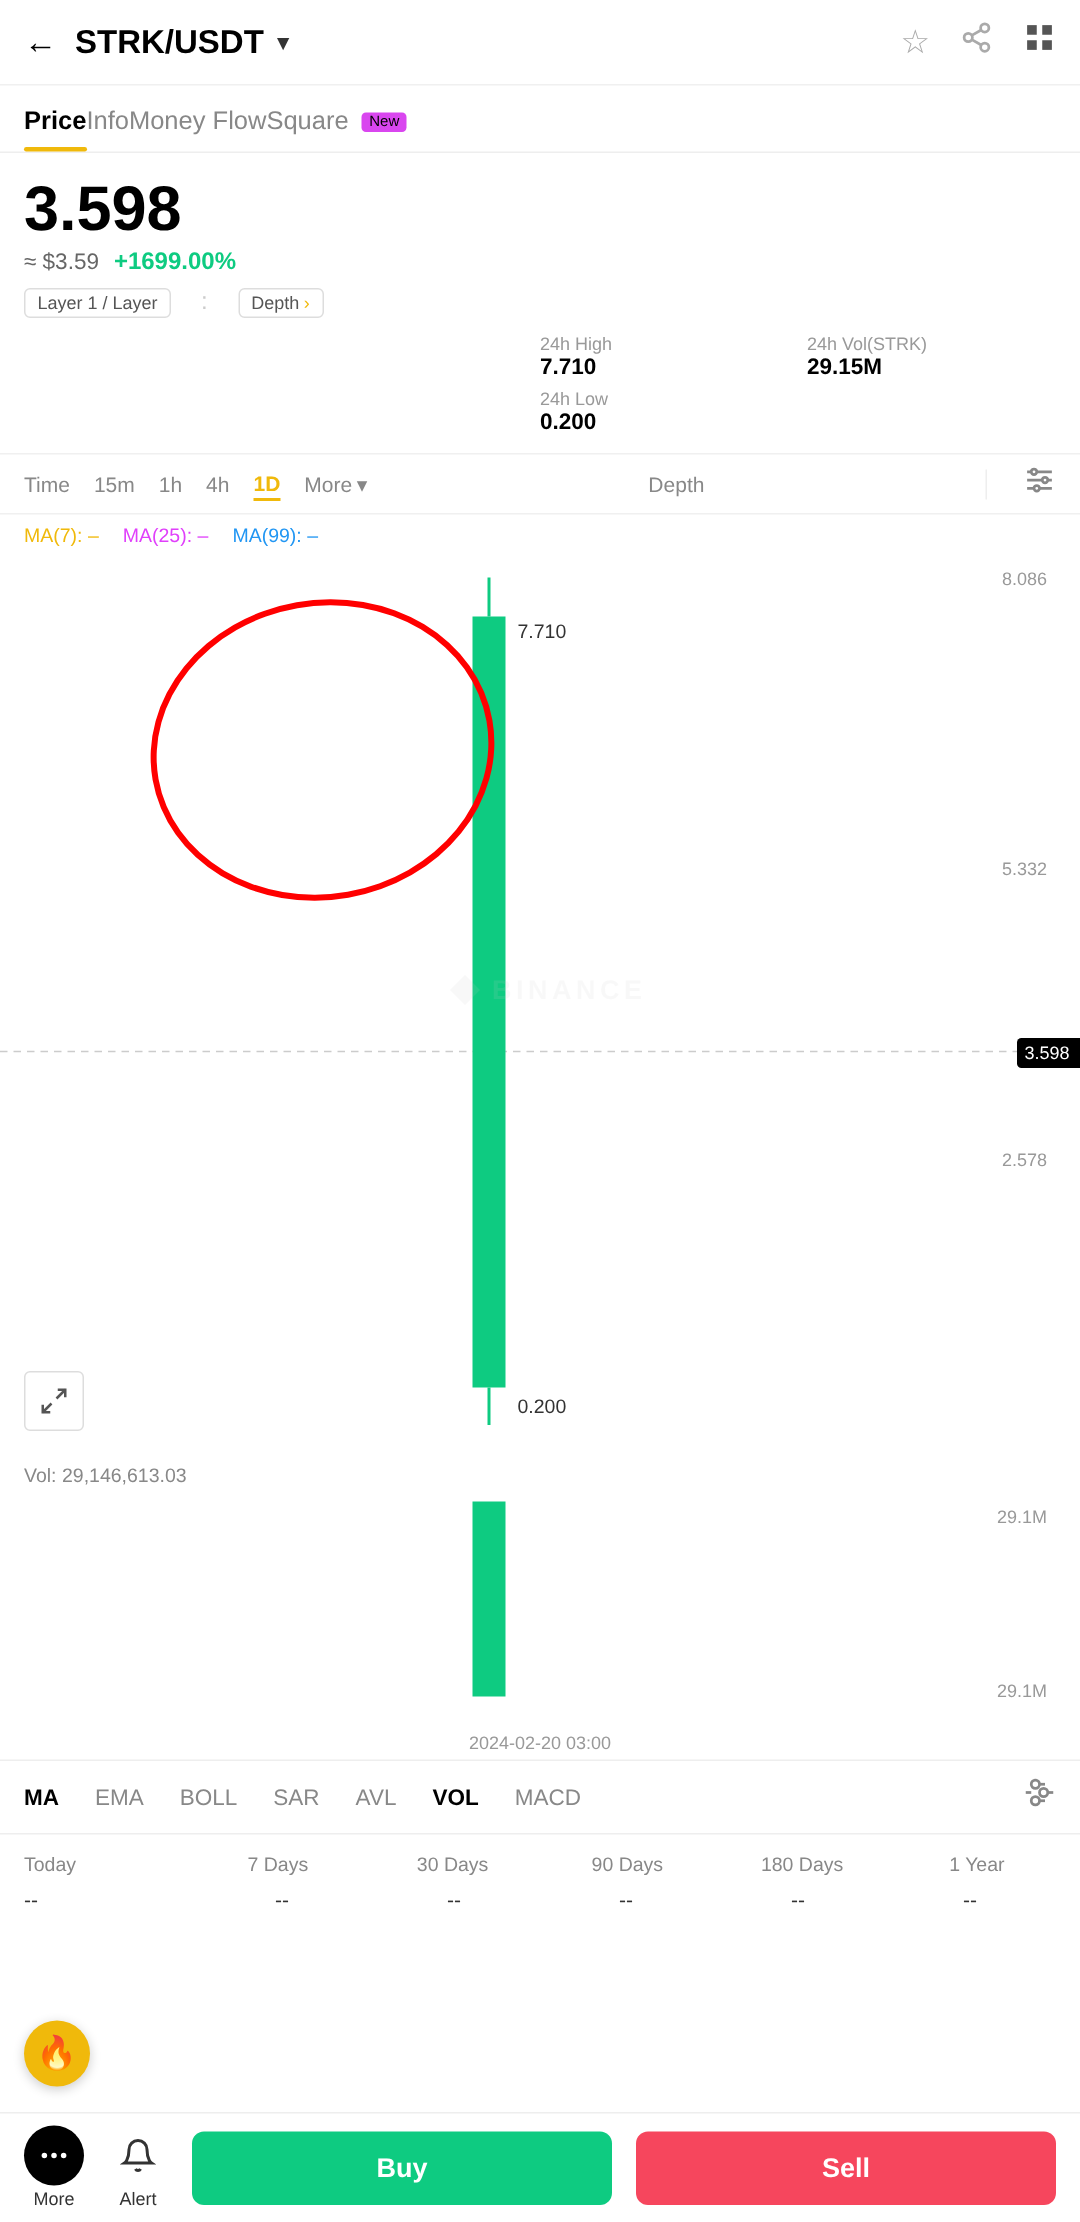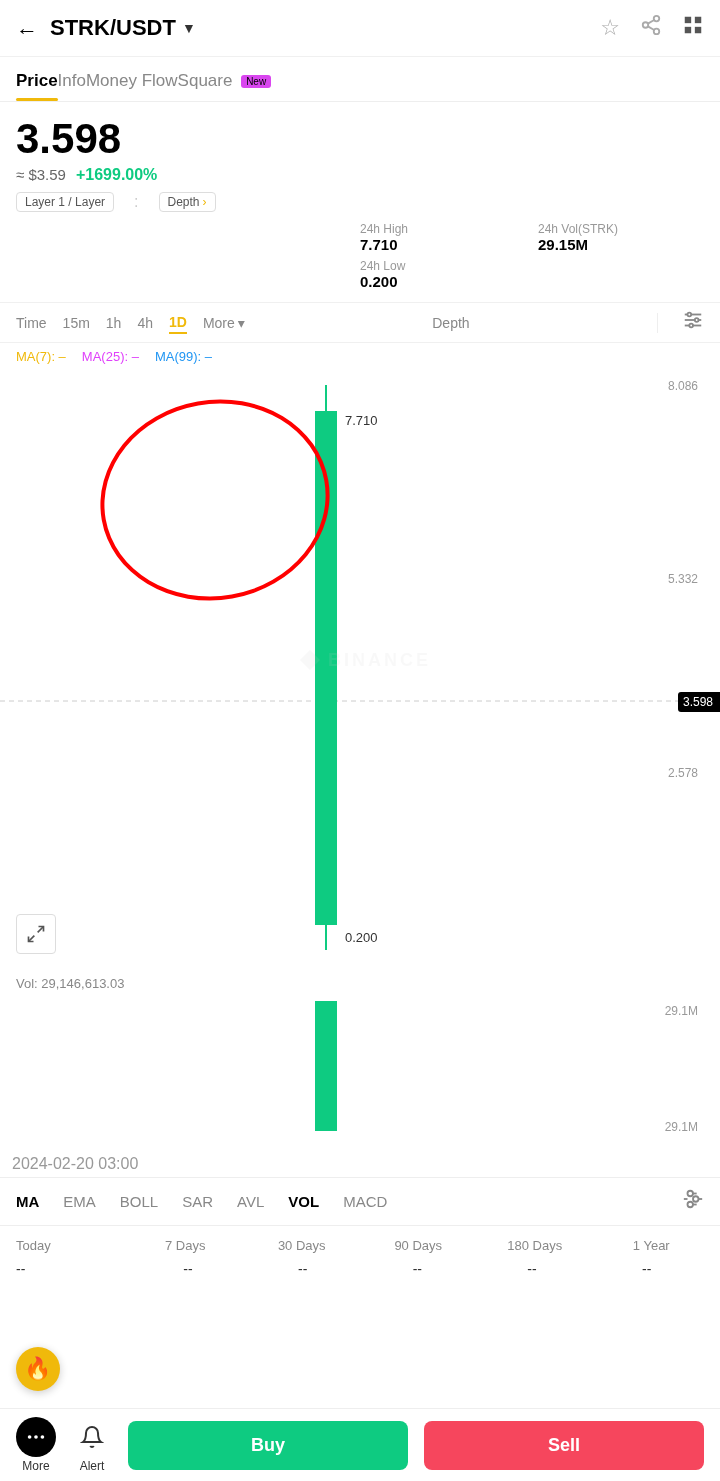--- a/index.html
+++ b/index.html
@@ -250,23 +250,24 @@
       color: #888;
     }
     .vol-chart {
       height: 160px;
       position: relative;
       margin: 0 0 0 0;
     }
 
     
     .date-label {
-      font-size: 16px;
+      text-align: center;
+      font-size: 12px;
       color: #999;
-      padding: 4px 12px;
+      padding: 4px 2px;
     }
 
     
     .indicator-tabs {
       display: flex;
       align-items: center;
       padding: 10px 16px;
       gap: 24px;
       border-top: 1px solid #eee;
       border-bottom: 1px solid #eee;

